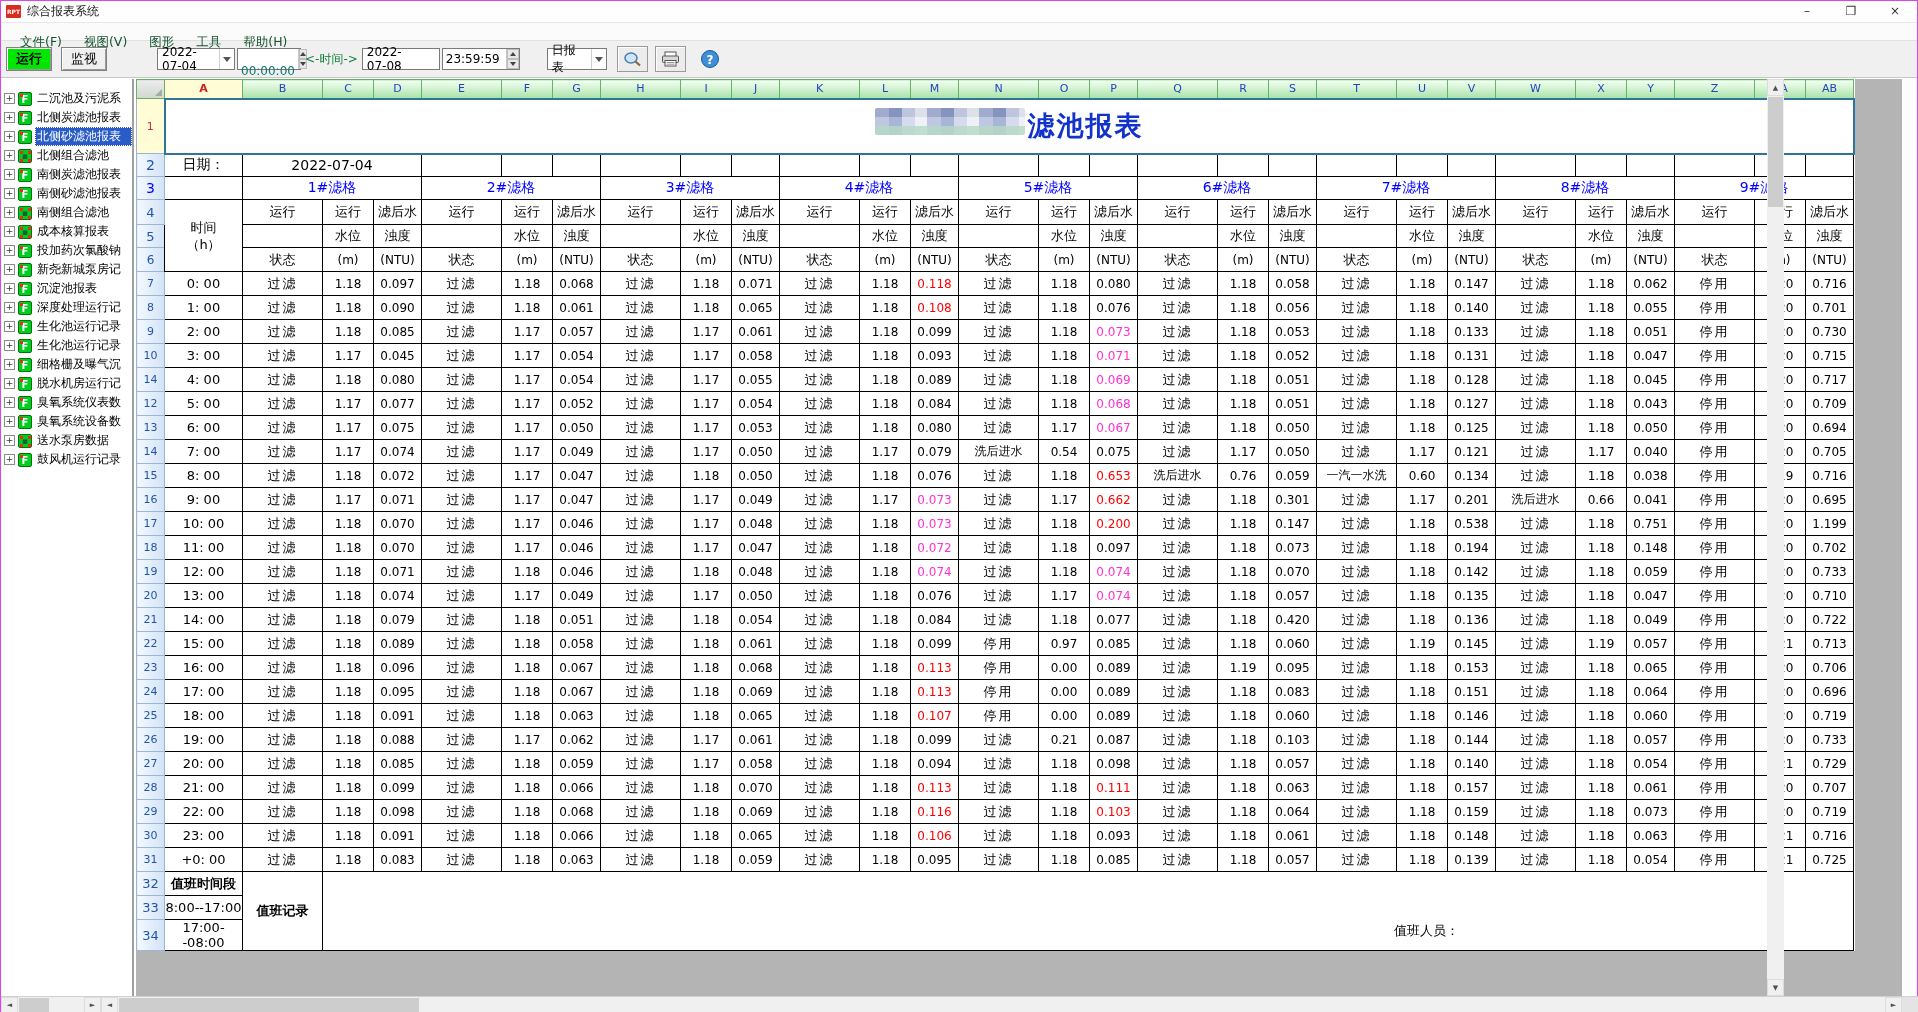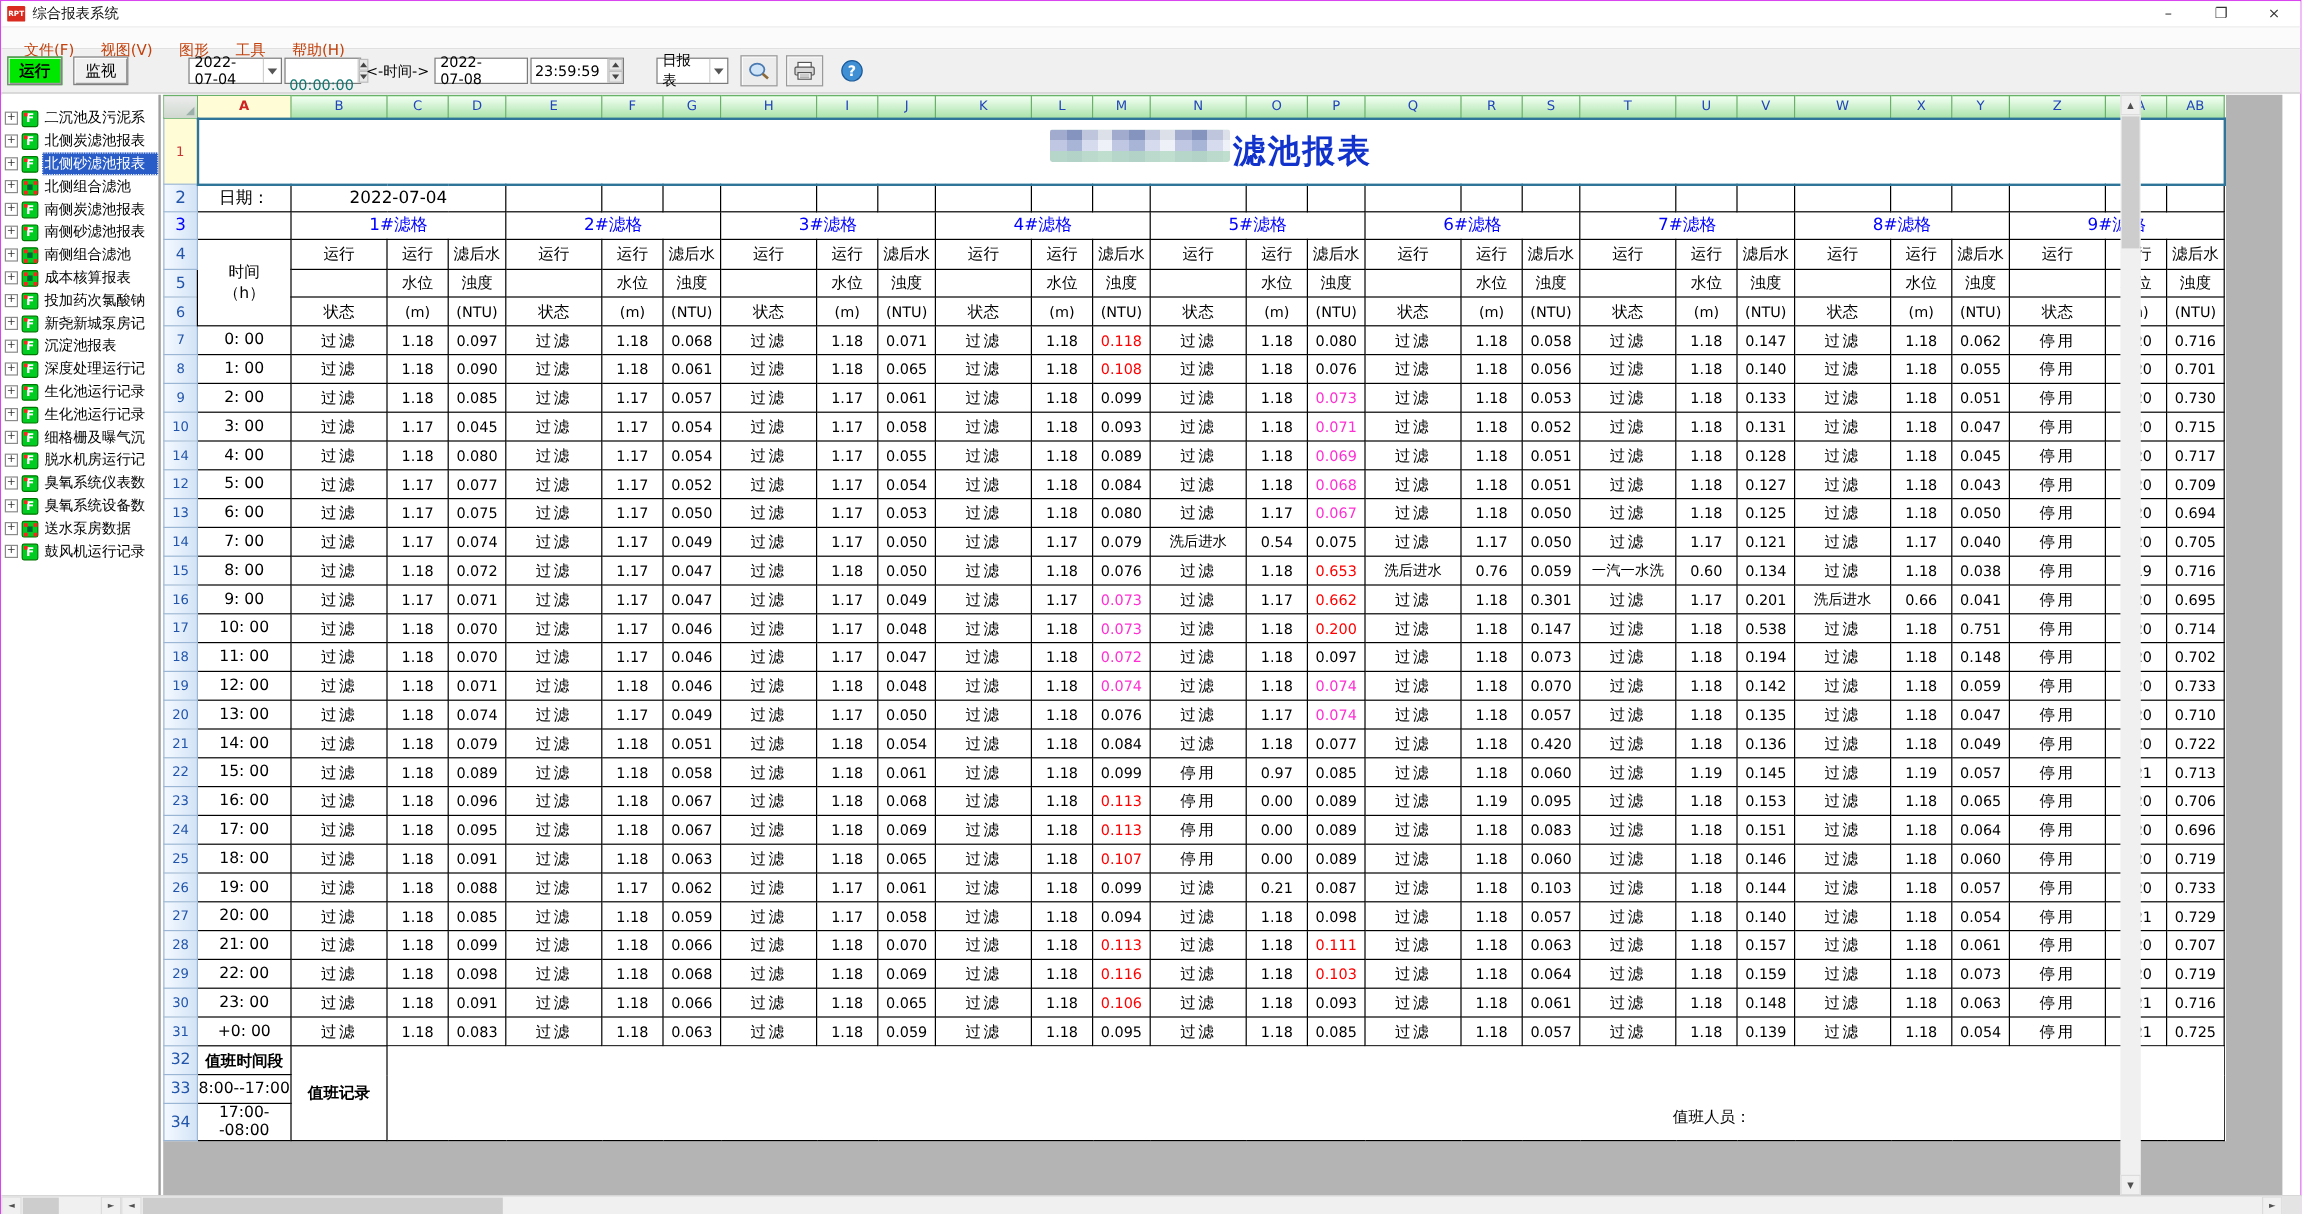--- a/index.html
+++ b/index.html
@@ -8,38 +8,38 @@
 
   
   .titlebar { height:22px; background:#ffffff; display:flex; align-items:center; border-bottom:1px solid #e8e8e8; }
   .appicon { width:15px; height:13px; background:#d92b1f; color:#fff; font-size:6px; font-weight:bold; line-height:13px; text-align:center; margin:0 6px 0 5px; border-radius:1px; }
   .apptitle { font-size:12px; color:#111; }
   .winbtns { margin-left:auto; display:flex; height:22px; }
   .winbtn { width:44px; text-align:center; font-size:12px; color:#333; line-height:20px; }
 
   
   .menubar { height:18px; background:#fbfbfb; border-bottom:1px solid #e0e0e0; display:flex; align-items:center; padding-left:8px; }
-  .mitem { font-size:12.5px; color:#c2410c; padding:0 11px;margin-top:22px; }
+  .mitem { font-size:12.5px; color:#14532d; padding:0 11px;margin-top:22px; }
 
   
   .toolbar { height:37px; background:#f0f0f0; border-bottom:1px solid #c8c8c8; display:flex; align-items:center; }
   .tbtn { height:24px; padding:0 9px; font-size:13px; color:#000; background:#f0f0f0; border:1px solid #808080; box-shadow:inset 1px 1px 0 #ffffff, inset -1px -1px 0 #9a9a9a; display:flex; align-items:center; }
   .tbtn.run { background:#00e800; margin-left:5px; font-weight:bold; }
   .tbtn.watch { margin-left:9px; }
   .combo, .spin { height:22px; background:#fff; border:1px solid #7a7a7a; display:flex; align-items:center; font-size:12px; }
   .combo .val { padding:0 4px; flex:1; }
   .combo .dd { width:15px; height:100%; display:flex; align-items:center; justify-content:center; border-left:1px solid #d0d0d0; }
   .tri-d { width:0; height:0; border-left:4px solid transparent; border-right:4px solid transparent; border-top:5px solid #555; }
   .spin .val { padding:0 3px; flex:1; }
   .spin.dis .val { color:#0f766e;margin-top:23px; }
   .spinbtns { width:13px; height:100%; display:flex; flex-direction:column; border-left:1px solid #c8c8c8; }
   .spinbtns div { flex:1; display:flex; align-items:center; justify-content:center; background:#e8e8e8; border:1px solid #bdbdbd; }
   .tri-u4 { width:0; height:0; border-left:3px solid transparent; border-right:3px solid transparent; border-bottom:4px solid #444; }
   .tri-d4 { width:0; height:0; border-left:3px solid transparent; border-right:3px solid transparent; border-top:4px solid #444; }
-  .tlabel { font-size:12px; color:#000000; margin:0 4px; white-space:nowrap;text-align:center; }
+  .tlabel { font-size:12px; color:#15803d; margin:0 4px; white-space:nowrap;text-align:center; }
   .iconbtn { width:31px; height:26px; background:#ececec; border:1px solid #9a9a9a; box-shadow:inset 1px 1px 0 #fff; display:flex; align-items:center; justify-content:center; }
 
   
   .content { position:absolute; top:78px; left:0; width:1918px; height:917px; }
   .sidebar { position:absolute; left:0; top:0; width:133px; height:917px; background:#fff; border-right:2px solid #a0a0a0; overflow:hidden; }
   .tree { padding-top:10px; }
   .titem { height:19px; display:flex; align-items:center; font-size:12px; color:#000; white-space:nowrap; }
   .texp { width:11px; height:11px; min-width:11px; border:1px solid #8a8a8a; background:#fff; color:#333; font-size:9px; line-height:9px; text-align:center; margin-left:3px; }
   .ticon { width:14px; height:14px; min-width:14px; margin:0 3px; background:#00cc22; border:1px solid #007700; border-radius:2px; position:relative; color:#fff; font-size:10px; font-weight:bold; line-height:13px; text-align:center; }
   .ticon::before { content:""; position:absolute; top:1px; left:1px; width:3px; height:3px; background:#ff2020; }
@@ -832,21 +832,21 @@
               <td>1.18</td>
               <td>0.147</td>
               <td class="status">过滤</td>
               <td>1.18</td>
               <td>0.538</td>
               <td class="status">过滤</td>
               <td>1.18</td>
               <td>0.751</td>
               <td class="status">停用</td>
               <td>1.20</td>
-              <td>0.714</td>
+              <td>1.199</td>
             </tr>
             <tr class="dr">
               <td class="rh">18</td>
               <td class="time">11: 00</td>
               <td class="status">过滤</td>
               <td>1.18</td>
               <td>0.070</td>
               <td class="status">过滤</td>
               <td>1.17</td>
               <td>0.046</td>

